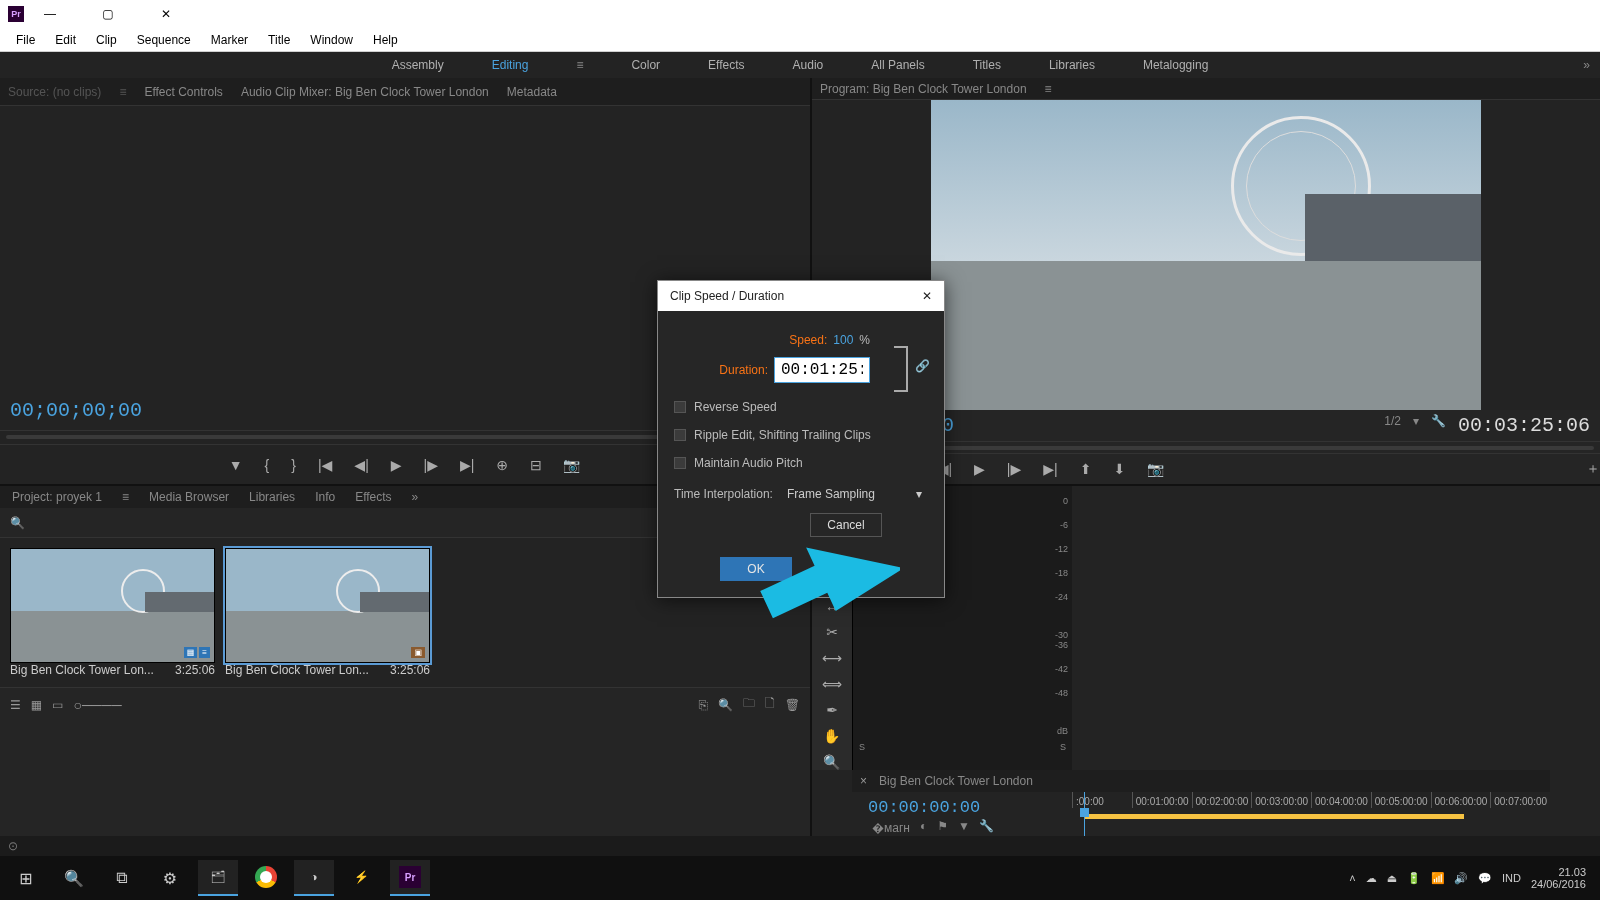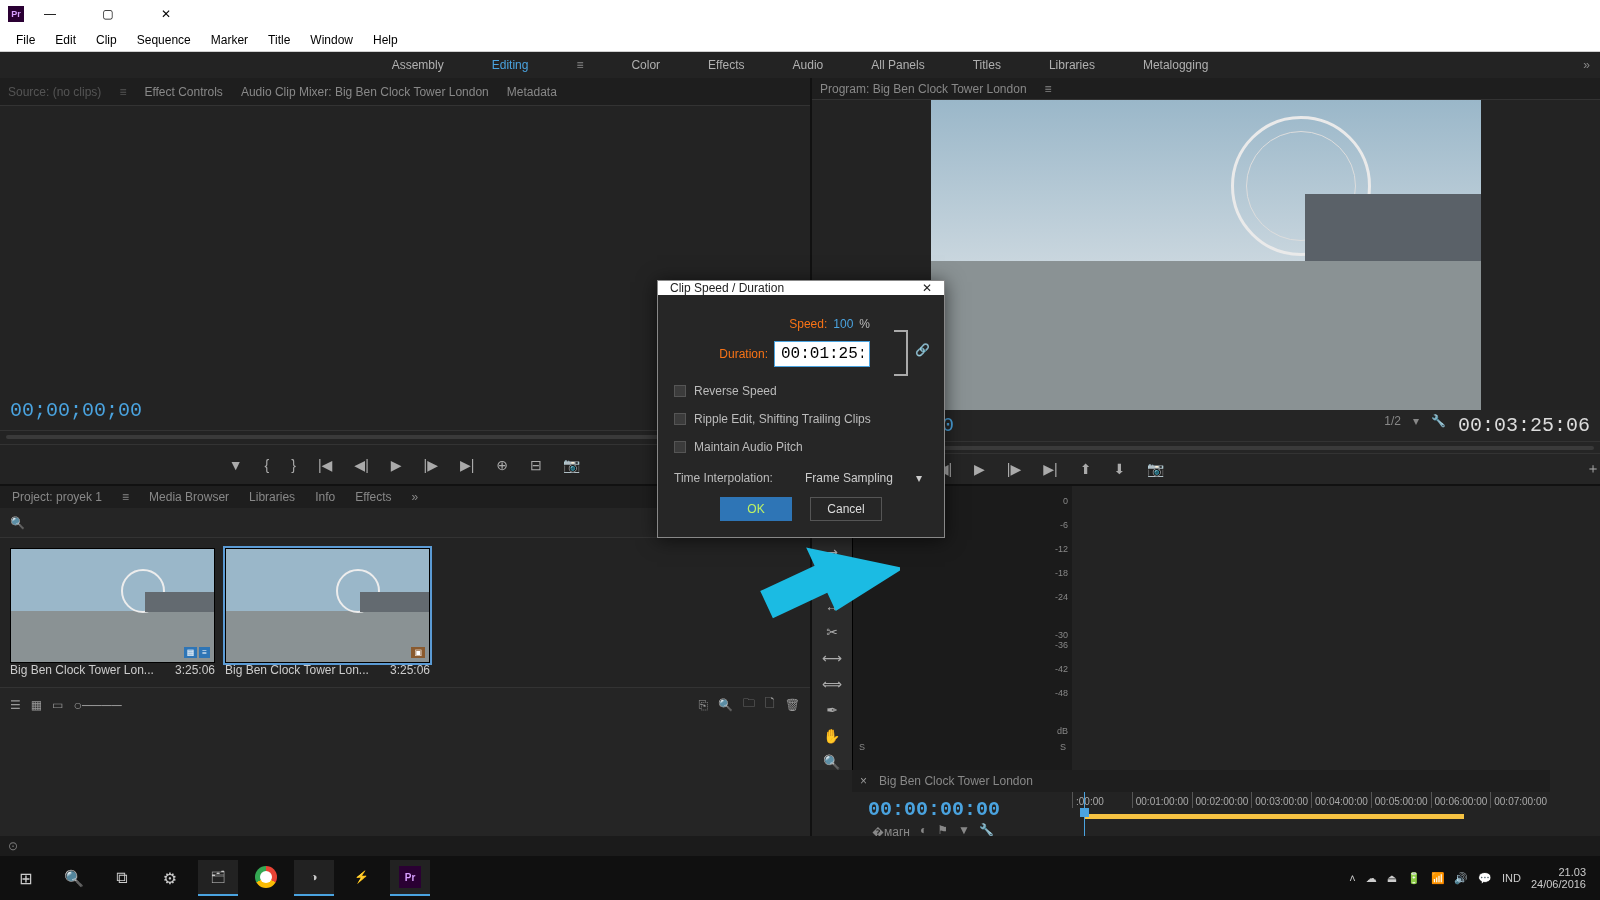--- a/index.html
+++ b/index.html
@@ -62,51 +62,51 @@
 .bin-badge span { background:#2e75b6; color:#fff; font-size:8px; padding:1px 3px; }
 .bin-name { display:flex; justify-content:space-between; font-size:12px; color:#ccc; padding-top:0; }
 .proj-footer { display:flex; align-items:center; gap:10px; padding:6px 10px; border-top:1px solid #333; color:#999; }
 .spacer { flex:1; }
 
 
 .timeline-area { background:#232323; display:grid; grid-template-columns:40px 220px 1fr 50px; grid-template-rows:auto 1fr; }
 .tl-tools { grid-row:1/3; background:#2b2b2b; display:flex; flex-direction:column; align-items:center; gap:10px; padding-top:8px; }
 .tl-tool { color:#aaa; cursor:pointer; font-size:14px; }
 .tl-header { grid-column:2/4; display:flex; align-items:center; padding:4px 8px; background:#1e1e1e; gap:12px; }
-.tl-time { color:#4aa3df; font-family:"Courier New",monospace; font-size:20px; padding:2px 8px;font-weight:bold; }
+.tl-time { color:#4aa3df; font-family:"Courier New",monospace; font-size:17px; padding:2px 8px; }
 .tl-icons { display:flex; gap:10px; color:#888; margin-left:12px; }
 .tl-left { background:#262626; grid-column:2; border-right:1px solid #000; }
 .track-row { display:flex; align-items:center; height:26px; padding:0 8px; gap:10px; border-bottom:1px solid #1a1a1a; font-size:11px; color:#ccc; }
 .track-label { background:#3e3e3e; width:38px; text-align:center; border-radius:2px; padding:2px 0; }
 .lock-ic,.eye-ic,.m-ic,.s-ic,.mic-ic { color:#888; }
 .tl-right { position:relative; background:#232323; }
 .tl-meters { grid-row:1/3; background:#1b1b1b; border-left:1px solid #000; position:relative; }
 .tl-meters .db { position:absolute; right:4px; font-size:9px; color:#888; }
 .ruler { position:absolute; top:0; left:0; right:0; height:28px; display:flex; color:#aaa; font-size:10px; }
 .ruler-seg { flex:1; border-left:1px solid #555; padding-left:3px; padding-top:4px; height:16px; }
 .yellow-bar { position:absolute; top:22px; left:12px; width:380px; height:5px; background:#f5c242; }
 .playhead { position:absolute; top:0; bottom:0; left:12px; width:1px; background:#4aa3df; }
 .playhead::before { content:""; position:absolute; top:16px; left:-4px; width:9px; height:9px; background:#4aa3df; }
 
 
 .dialog { position:absolute; left:657px; top:280px; width:288px; background:#fff; border:1px solid #888; box-shadow:0 2px 18px rgba(0,0,0,.6); }
-.dlg-title { display:flex; align-items:flex-start; justify-content:space-between; padding:0 12px; font-size:12px; color:#222; }
+.dlg-title { display:flex; align-items:flex-start; justify-content:space-between; padding:8px 12px; font-size:12px; color:#222; }
 .dlg-close { cursor:pointer; }
 .dlg-body { background:#262626; color:#bbb; padding:14px 16px 12px; font-size:12px; }
 .dlg-row { display:flex; align-items:center; justify-content:flex-end; gap:6px; height:30px; }
 .dlg-row label { color:#f97316; }
 .speed-val { color:#4aa3df; }
 .dur-input { width:96px; padding:3px 6px; background:#fff; color:#000; border:1px solid #4aa3df; font-family:"Courier New",monospace; font-size:16px; text-align:left; }
 .chk-row { display:flex; align-items:center; gap:8px; height:24px; margin-top:4px; }
 .chk { width:12px; height:12px; background:#3b3b3b; border:1px solid #555; }
-.field-row { display:flex; align-items:center; gap:26px; margin-top:10px; }
+.field-row { display:flex; align-items:center; gap:8px; margin-top:10px; }
 .select-like { flex:1; display:flex; align-items:center; justify-content:space-between; padding:2px 6px; color:#ccc; cursor:pointer; }
 .dlg-buttons { display:flex; gap:18px; justify-content:center; padding:10px 0 4px; }
 .btn { min-width:72px; height:24px; display:flex; align-items:center; justify-content:center; color:#ddd; cursor:pointer; border:1px solid #555; }
-.btn.ok { background:#2e75b6; border-color:#2e75b6; color:#bef264; }
+.btn.ok { background:#2e75b6; border-color:#2e75b6; color:#e5e5e5;margin-top:44px; }
 .link-brackets { position:absolute; right:36px; top:35px; width:14px; height:46px; border-right:2px solid #aaa; border-top:2px solid #aaa; border-bottom:2px solid #aaa; }
 .link-icon { position:absolute; right:14px; top:48px; color:#ccc; }
 
 
 .arrow { position:absolute; left:760px; top:540px; width:140px; height:60px; pointer-events:none; }
 .arrow svg polygon { fill:#1bbbe3; }
 
 
 .taskbar { position:absolute; bottom:0; left:0; right:0; height:44px; background:#101010; display:flex; align-items:center; padding:0 6px; gap:8px; }
 .task-ic { width:40px; height:36px; display:flex; align-items:center; justify-content:center; color:#ccc; cursor:pointer; font-size:16px; }

